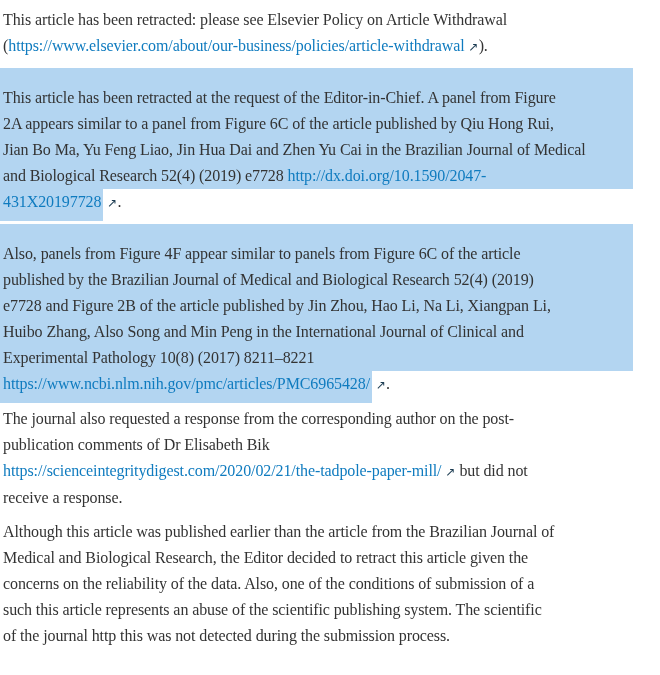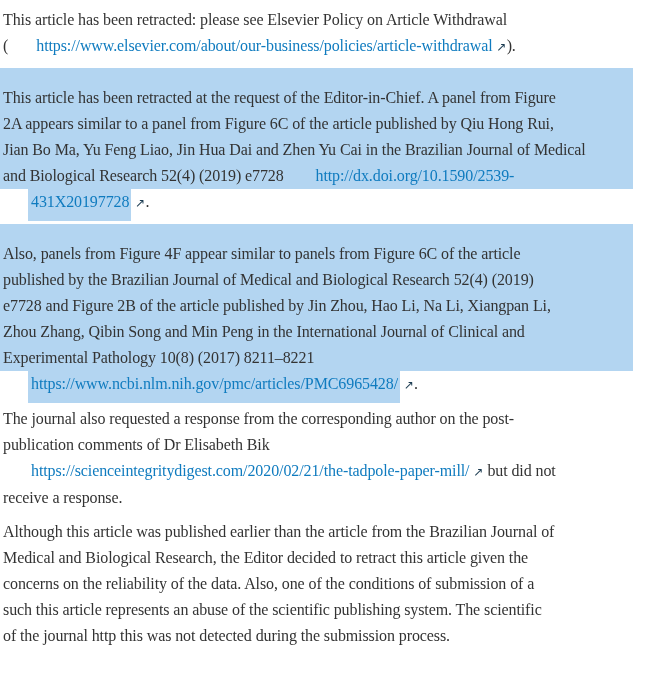--- a/index.html
+++ b/index.html
@@ -13,21 +13,21 @@
   body{
     width:660px;height:675px;overflow:hidden;
     font-family:"Liberation Serif","DejaVu Serif",serif;
     color:var(--text);
     font-size:16px;line-height:26px;letter-spacing:-0.1px;
   }
   .content{padding-top:7px;width:633px;}
   .para{margin:0 0 8px 0;}
   .hl{background:var(--sel);padding-top:17px;}
   .line{padding-left:3px;white-space:pre;}
-  a.link{color:var(--link);text-decoration:none;cursor:pointer;margin-left:28px;}
+  a.link{color:var(--link);text-decoration:none;cursor:pointer;}
   .sel{background:var(--sel);padding:5px 2px 11px 3px;margin-left:-3px;}
   .ext{
     font-family:"DejaVu Sans",sans-serif;
     color:var(--icon);
     font-size:12px;
     padding-left:4px;
     letter-spacing:0;
   }
   .txt{color:var(--text);}
 </style>
@@ -38,30 +38,30 @@
   <div>
       <div class="para">
         <div class="line"><span class="txt">This article has been retracted: please see Elsevier Policy on Article Withdrawal</span></div>
         <div class="line"><span class="txt">(</span><a class="link" href="#"><span>https://www.elsevier.com/about/our-business/policies/article-withdrawal</span><span class="ext">↗</span></a><span class="txt">).</span></div>
       </div>
       <div class="para">
         <div class="hl">
           <div class="line"><span class="txt">This article has been retracted at the request of the Editor-in-Chief. A panel from Figure</span></div>
           <div class="line"><span class="txt">2A appears similar to a panel from Figure 6C of the article published by Qiu Hong Rui,</span></div>
           <div class="line"><span class="txt">Jian Bo Ma, Yu Feng Liao, Jin Hua Dai and Zhen Yu Cai in the Brazilian Journal of Medical</span></div>
-          <div class="line"><span class="txt">and Biological Research 52(4) (2019) e7728 </span><a class="link" href="#"><span>http://dx.doi.org/10.1590/2539-</span></a></div>
+          <div class="line"><span class="txt">and Biological Research 52(4) (2019) e7728 </span><a class="link" href="#"><span>http://dx.doi.org/10.1590/2047-</span></a></div>
         </div>
         <div class="line partial"><a class="link" href="#"><span class="sel">431X20197728</span><span class="ext">↗</span></a><span class="txt">.</span></div>
       </div>
       <div class="para">
         <div class="hl">
           <div class="line"><span class="txt">Also, panels from Figure 4F appear similar to panels from Figure 6C of the article</span></div>
           <div class="line"><span class="txt">published by the Brazilian Journal of Medical and Biological Research 52(4) (2019)</span></div>
           <div class="line"><span class="txt">e7728 and Figure 2B of the article published by Jin Zhou, Hao Li, Na Li, Xiangpan Li,</span></div>
-          <div class="line"><span class="txt">Zhou Zhang, Qibin Song and Min Peng in the International Journal of Clinical and</span></div>
+          <div class="line"><span class="txt">Huibo Zhang, Also Song and Min Peng in the International Journal of Clinical and</span></div>
           <div class="line"><span class="txt">Experimental Pathology 10(8) (2017) 8211–8221</span></div>
         </div>
         <div class="line partial"><a class="link" href="#"><span class="sel">https://www.ncbi.nlm.nih.gov/pmc/articles/PMC6965428/</span><span class="ext">↗</span></a><span class="txt">.</span></div>
       </div>
       <div class="para">
         <div class="line"><span class="txt">The journal also requested a response from the corresponding author on the post-</span></div>
         <div class="line"><span class="txt">publication comments of Dr Elisabeth Bik</span></div>
         <div class="line"><a class="link" href="#"><span>https://scienceintegritydigest.com/2020/02/21/the-tadpole-paper-mill/</span><span class="ext">↗</span></a><span class="txt"> but did not</span></div>
         <div class="line"><span class="txt">receive a response.</span></div>
       </div>

